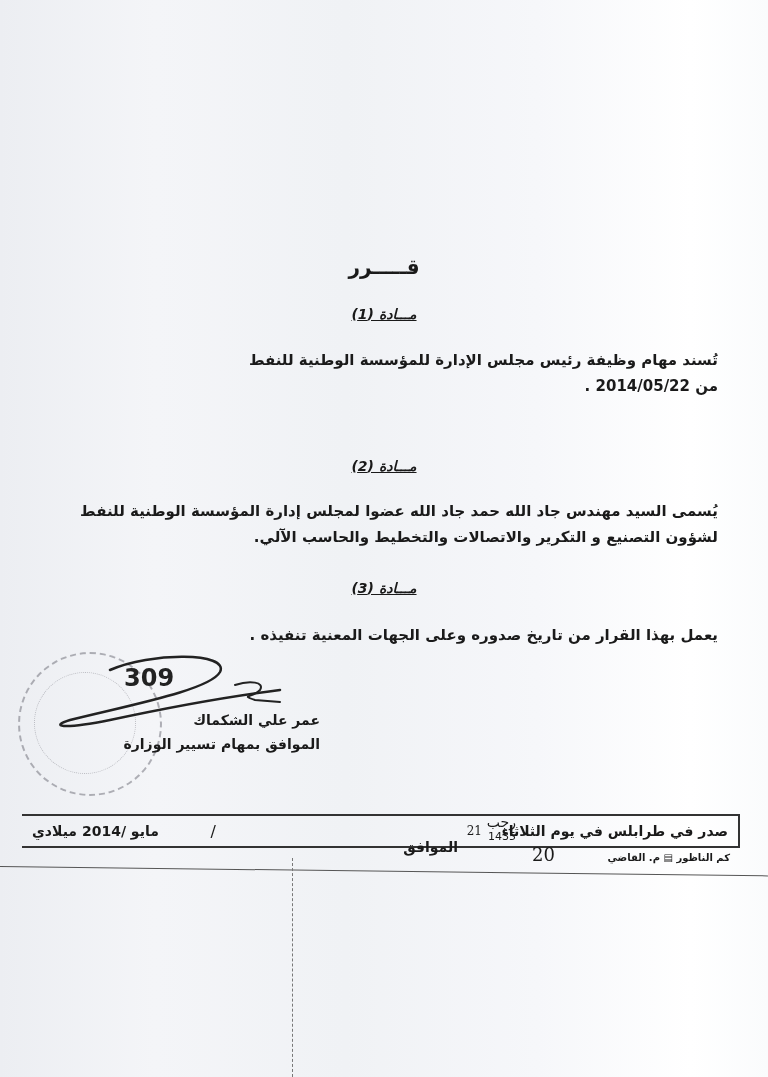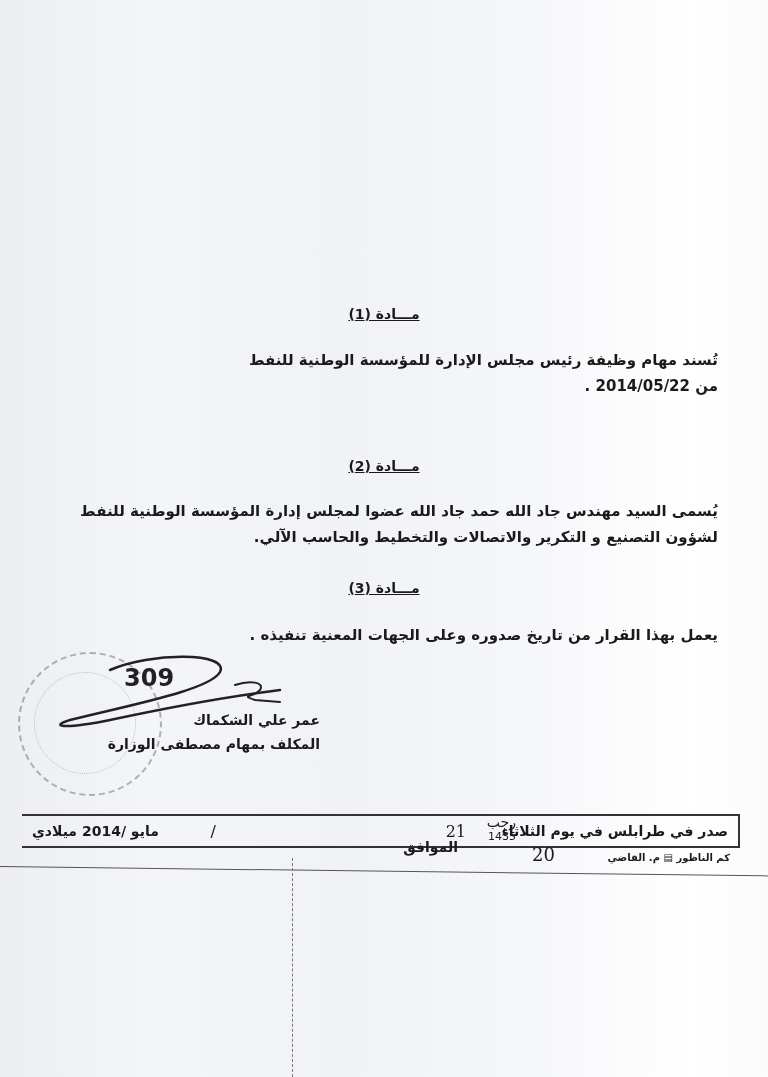--- a/index.html
+++ b/index.html
@@ -34,20 +34,21 @@
       letter-spacing: 6px;
     }
     .article-heading {
       position: absolute;
       left: 0;
       width: 768px;
       text-align: center;
       font-size: 14px;
       font-weight: bold;
       text-decoration: underline;
+      font-style: italic;
     }
     .para {
       position: absolute;
       right: 50px;
       width: 668px;
       font-size: 15px;
       font-weight: bold;
       line-height: 26px;
       text-align: justify;
       text-align-last: right;
@@ -127,20 +128,21 @@
       width: 0;
       height: 219px;
       border-left: 1px dashed #777;
     }
   </style>
 </head>
 <body>
 
 <div class="page">
 
+  <div class="title rtl">قـــــرر</div>
 
   <div class="article-heading rtl" style="top:306px;">مـــادة (1)</div>
   <div class="para rtl" style="top:347px;">
     <span class="line">تُسند مهام وظيفة رئيس مجلس الإدارة للمؤسسة الوطنية للنفط</span>
     <span class="line">من 2014/05/22 .</span>
   </div>
 
   <div class="article-heading rtl" style="top:458px;">مـــادة (2)</div>
   <div class="para rtl" style="top:498px;">
     <span class="line">يُسمى السيد مهندس جاد الله حمد جاد الله عضوا لمجلس إدارة المؤسسة الوطنية للنفط</span>
@@ -156,27 +158,27 @@
   <div class="seal-inner"></div>
 
   <svg class="scribble" viewBox="0 0 260 90">
     <path d="M 70 20 C 110 2, 190 2, 180 22 C 170 40, 90 55, 30 70 C 10 76, 20 80, 70 70 C 140 55, 200 45, 240 40" fill="none" stroke="#222" stroke-width="2.5" stroke-linecap="round"></path>
     <path d="M 195 35 C 210 30, 225 32, 220 40 C 212 48, 200 45, 215 50 L 240 52" fill="none" stroke="#222" stroke-width="2" stroke-linecap="round"></path>
     <text x="84" y="36" font-family="DejaVu Sans, sans-serif" font-size="24" font-weight="bold" fill="#222">309</text>
   </svg>
 
   <div class="signature-block rtl">
     <div>عمر علي الشكماك</div>
-    <div>المكلف بمهام مصطفى الوزارة</div>
+    <div>الموافق بمهام تسيير الوزارة</div>
   </div>
 
   <div class="issue-box">
     <span class="cell rtl" style="right:10px;">صدر في طرابلس في يوم الثلاثاء</span>
     <span class="cell rtl" style="right:280px;margin-top:32px;">الموافق</span>
-    <span class="cell" style="right:272px; font-family:'DejaVu Serif', serif; font-weight:normal; font-size:16px;">21</span>
+    <span class="cell" style="right:256px; font-family:'DejaVu Serif', serif; font-weight:normal; font-size:12px;">21</span>
     <span class="cell rtl" style="right:222px; top:-2px; font-size:14px; font-weight:normal;">رجب</span>
     <span class="cell" style="right:222px; top:14px; font-size:11px; font-weight:normal;">1435</span>
     <span class="cell" style="right:183px; font-family:'DejaVu Serif', serif; font-weight:normal; font-size:18px;margin-top:46px;">20</span>
     <span class="cell" style="right:212px; font-size:16px; font-weight:normal; right:522px; left:auto;">/</span>
     <span class="cell rtl" style="left:10px;">مايو /2014 ميلادي</span>
   </div>
 
   <div class="footer-note rtl">كم الناظور ▤ م. القاضي</div>
   <div class="footer-rule"></div>
   <div class="fold-line"></div>

